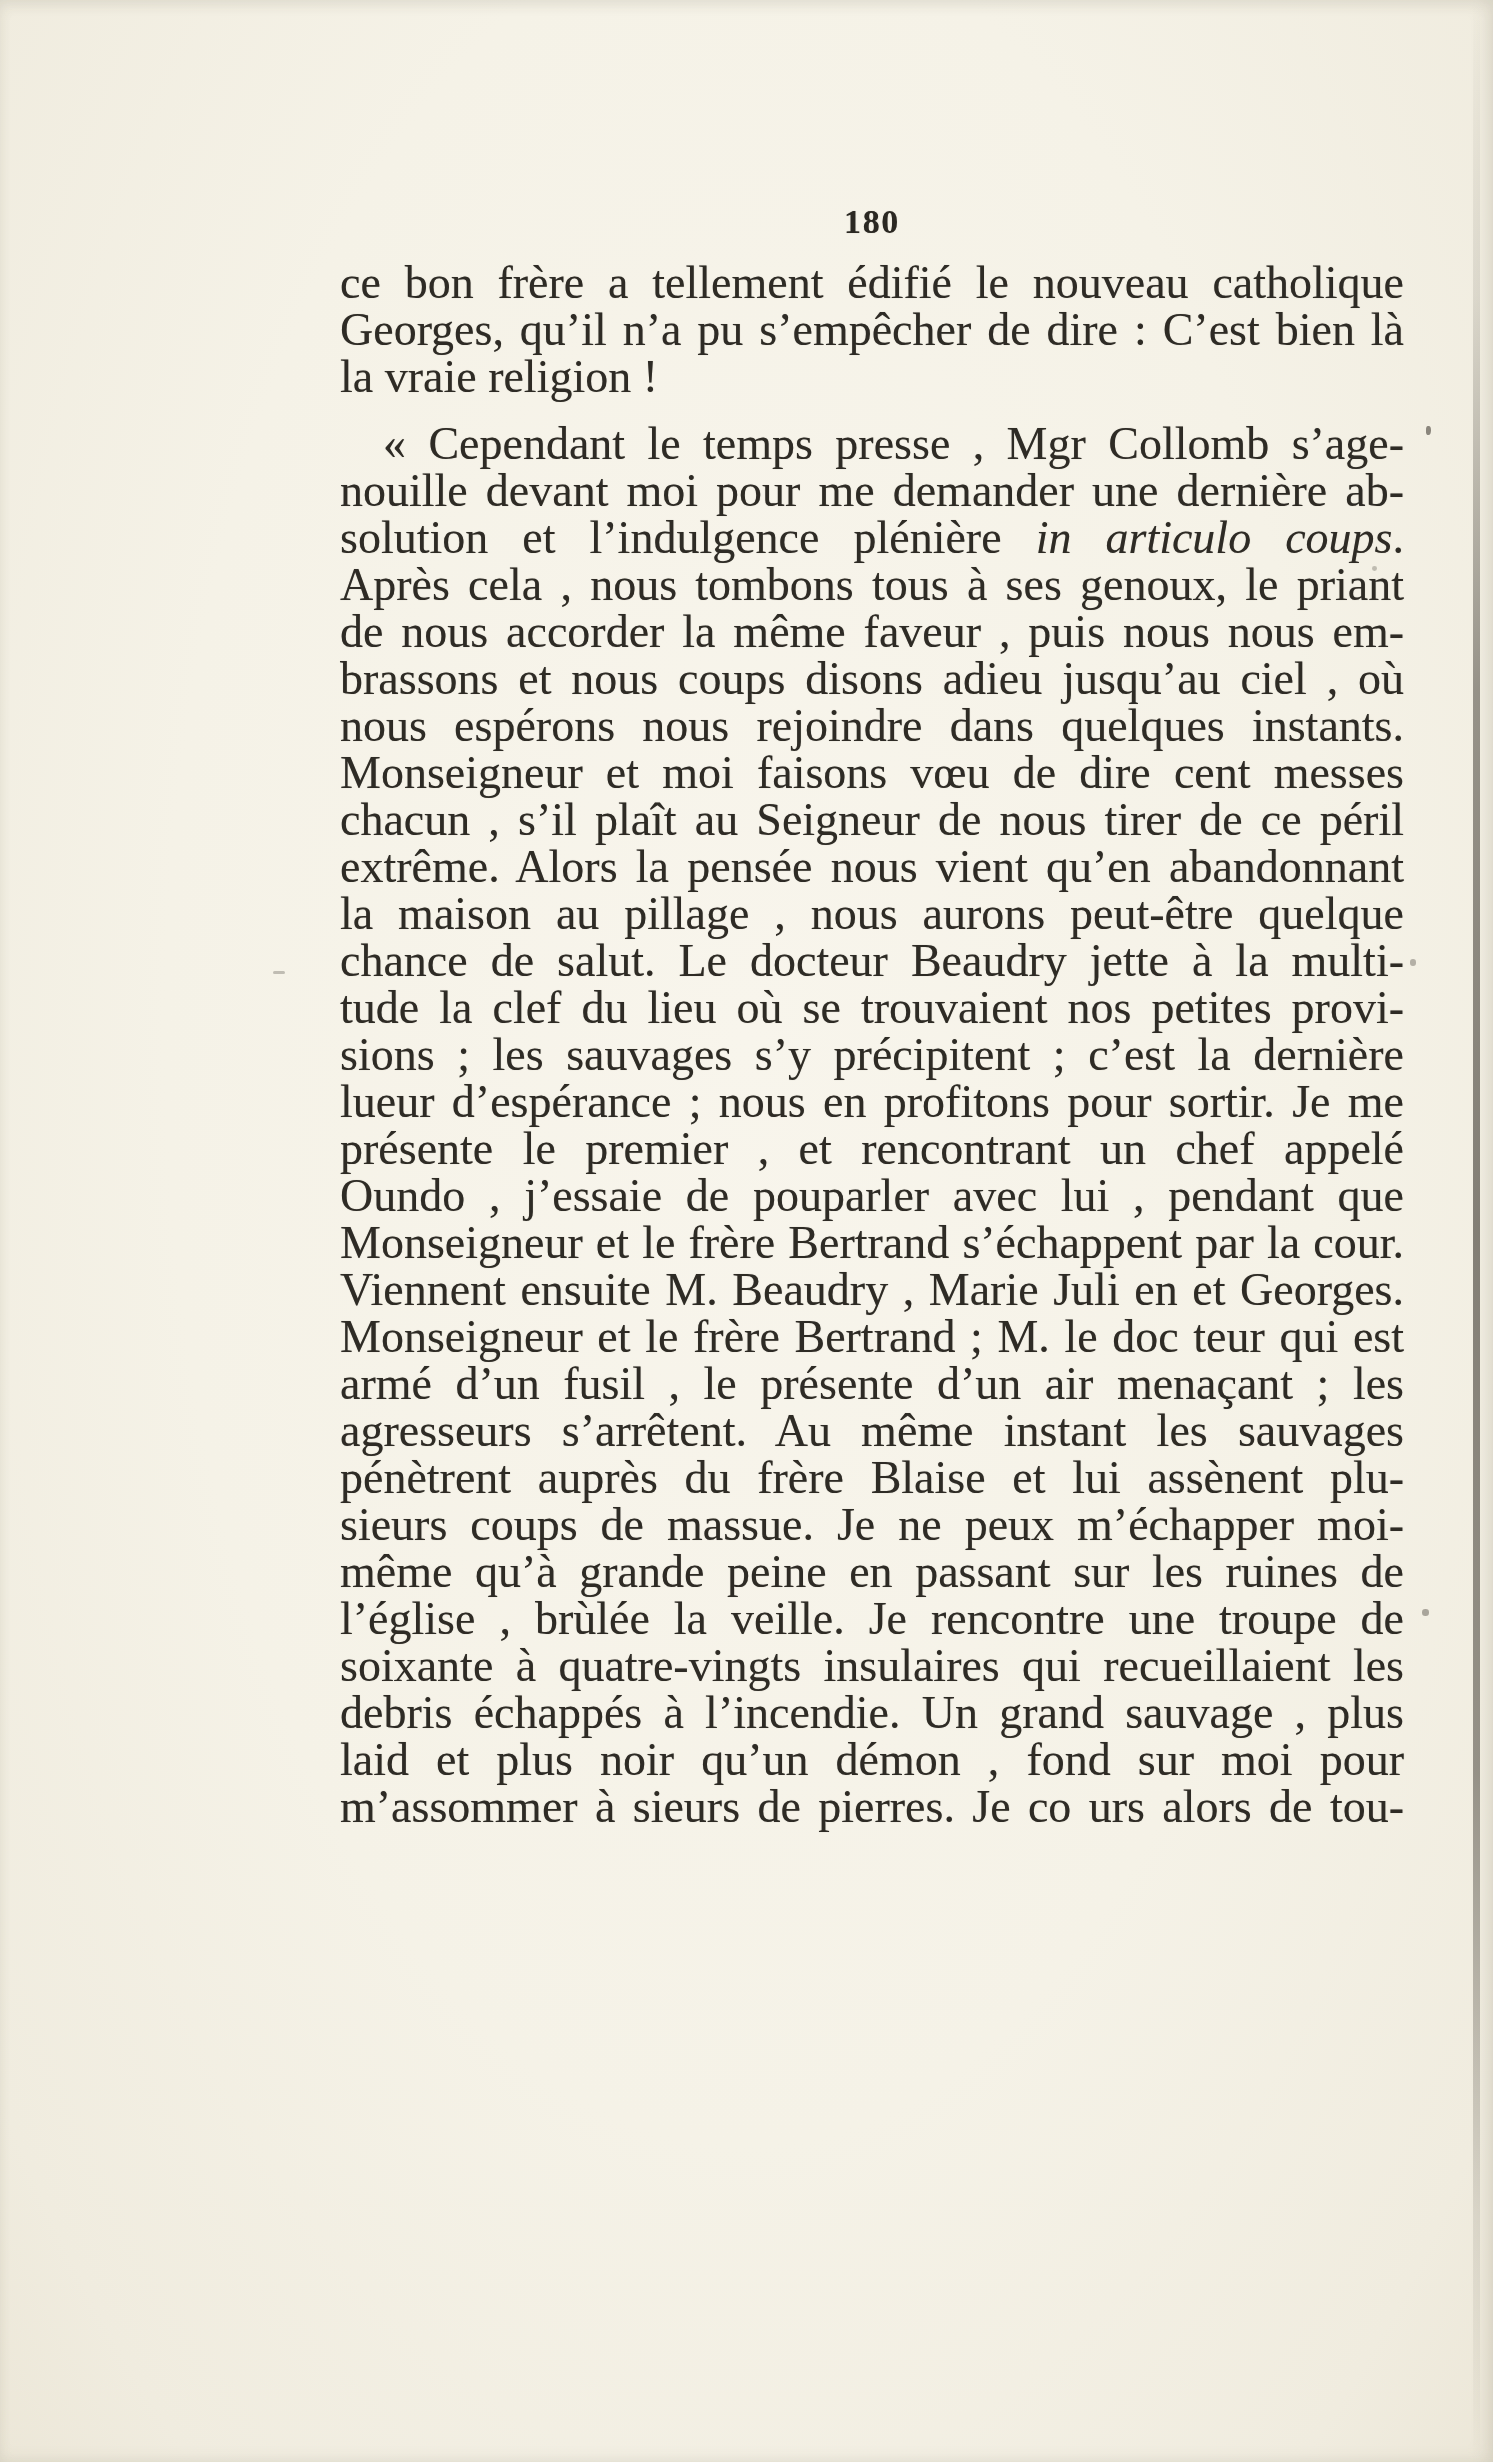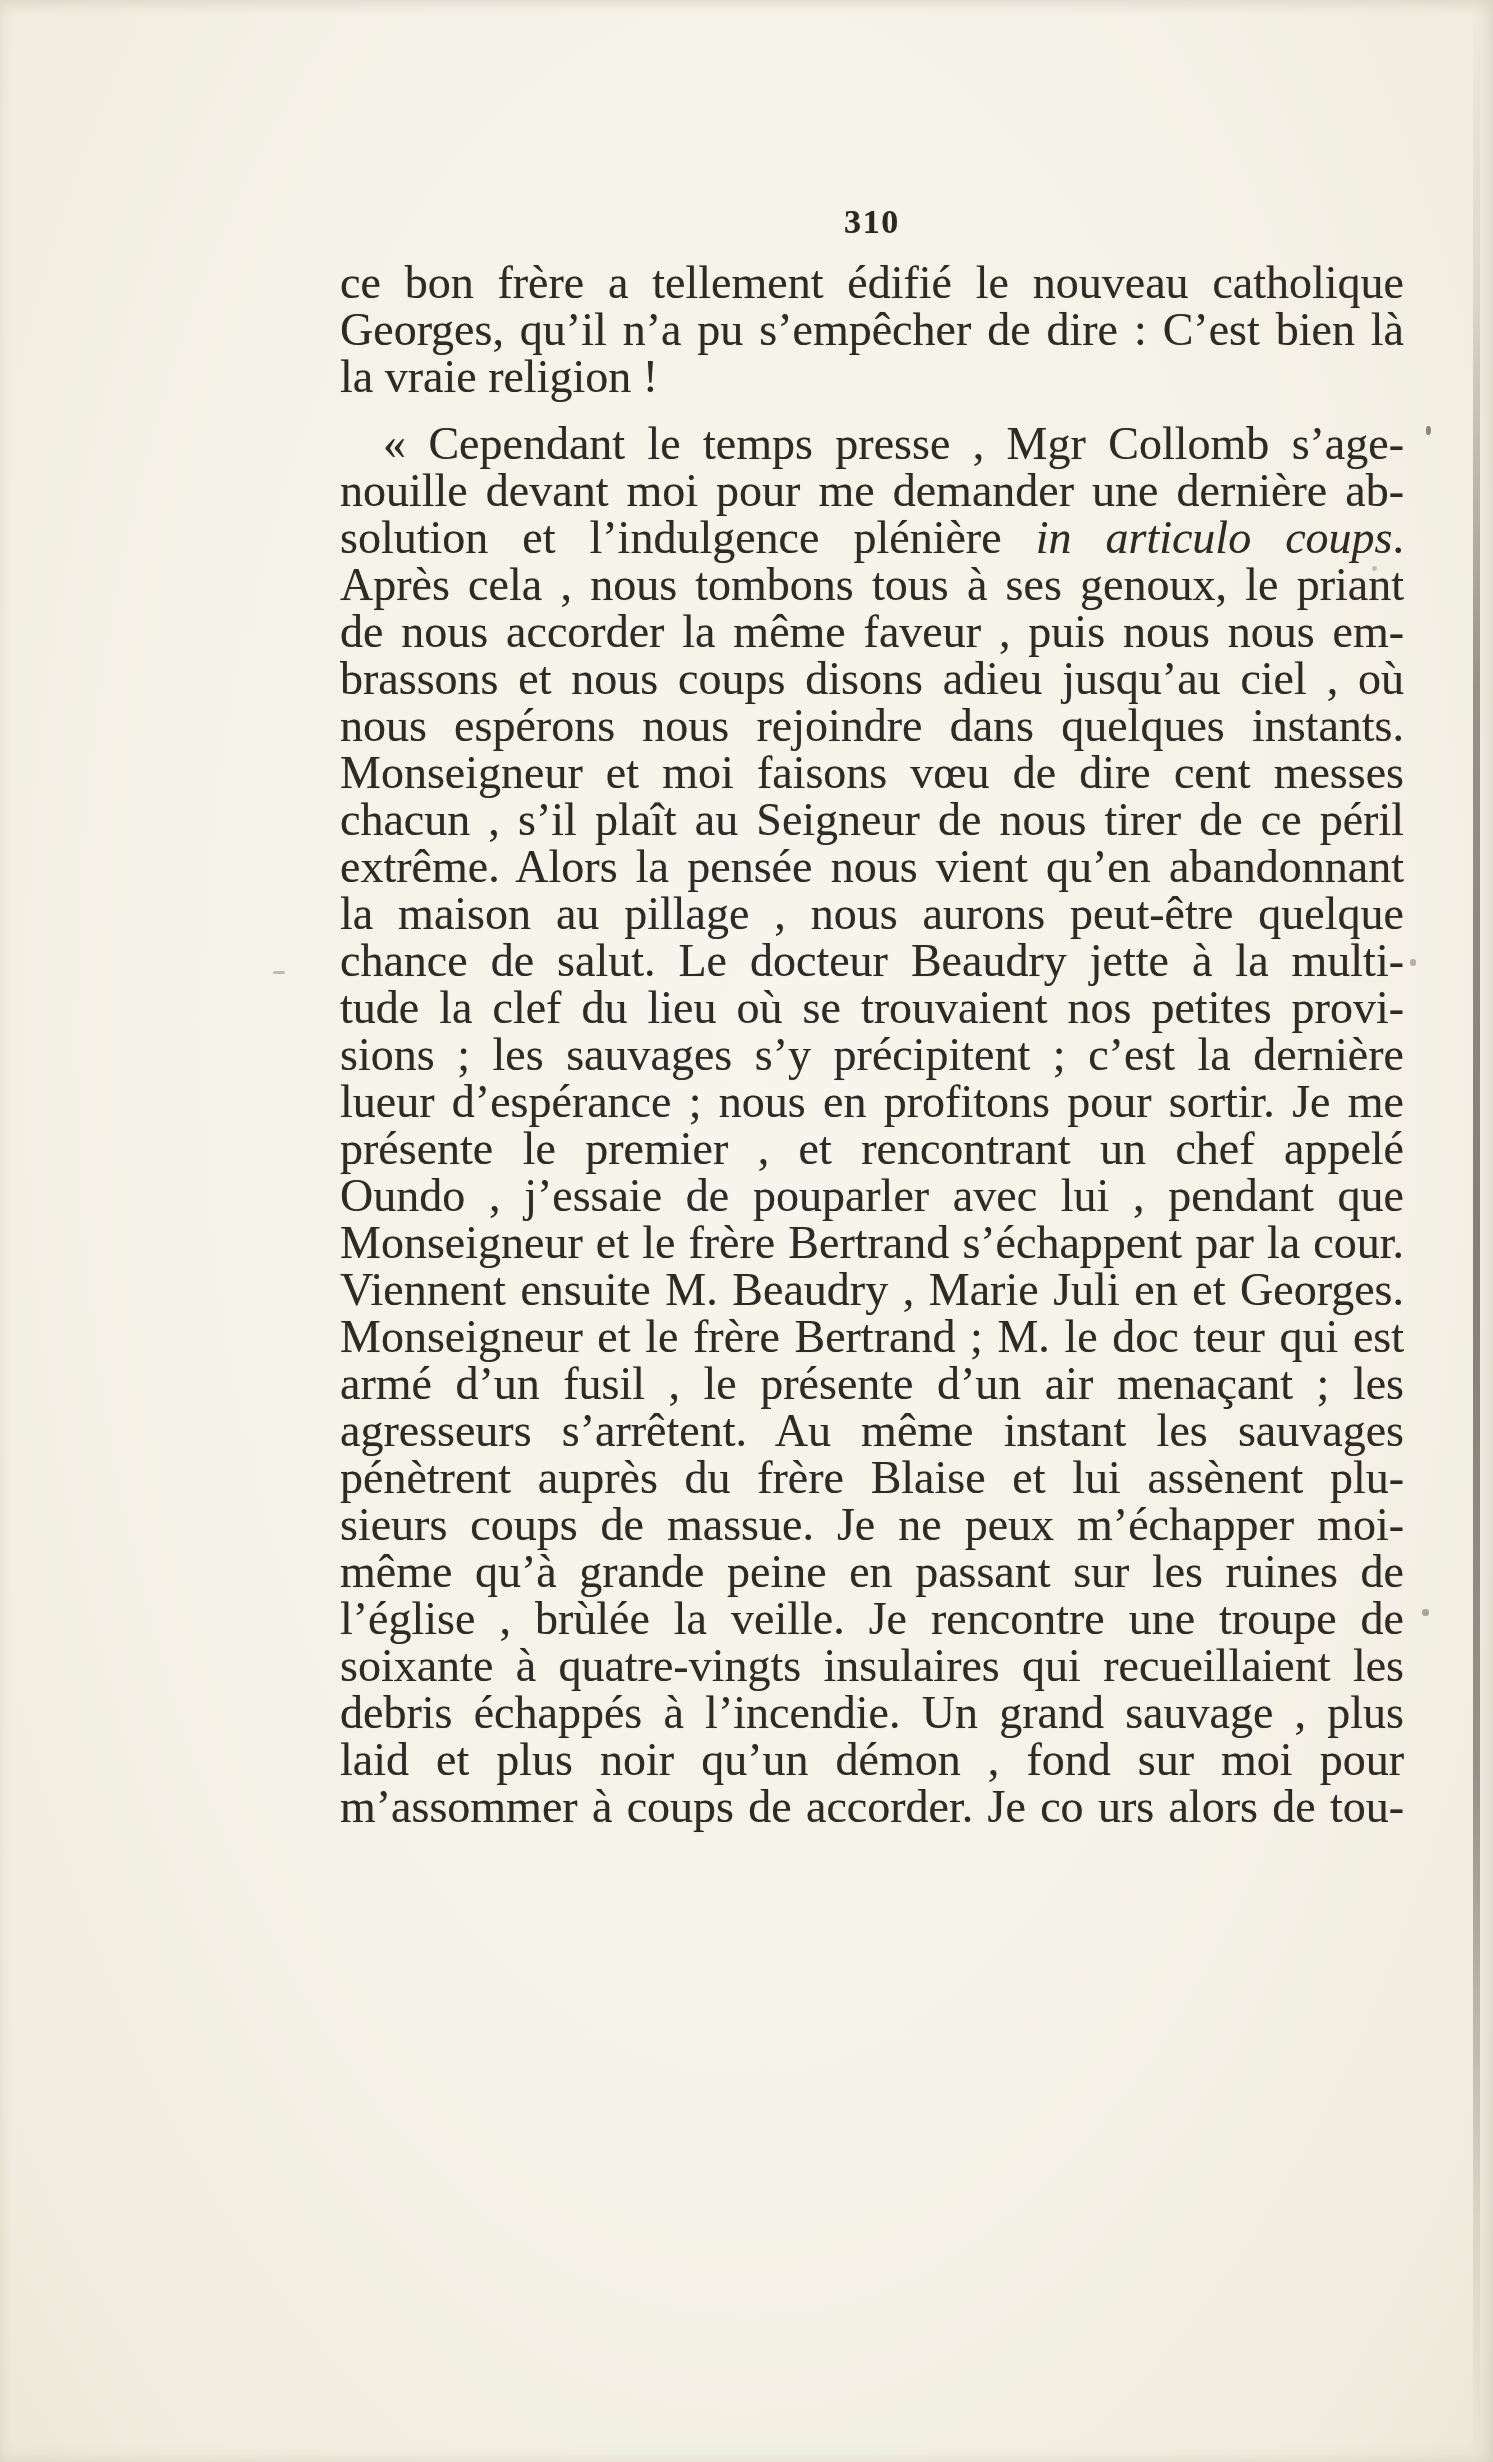--- a/index.html
+++ b/index.html
@@ -81,21 +81,21 @@
   .speck-2 { left: 273px;  top: 971px; width: 12.3px; height: 3.3px;  border-radius: 1.6px; opacity: 0.5; }
   .speck-3 { left: 1410px; top: 959px; width: 5.7px;  height: 6.5px;  opacity: 0.6; }
   .speck-4 { left: 1422px; top: 1609px; width: 6.5px;  height: 6.5px;  opacity: 0.7; }
   .speck-5 { left: 1372px; top: 566px;  width: 4.9px;  height: 4.9px;  opacity: 0.5; }
 </style>
 </head>
 <body>
 
 <div id="page">
 
-  <div class="page-number">310</div>
+  <div class="page-number">180</div>
 
   <div class="page-text">
       <div class="line"><span>ce bon frère a tellement édifié le nouveau catholique</span></div>
       <div class="line"><span>Georges, qu’il n’a pu s’empêcher de dire : C’est bien là</span></div>
       <div class="line line-left"><span>la vraie religion !</span></div>
       <div class="line" style="padding-left: 43px; margin-top: 20px;"><span>« Cependant le temps presse , Mgr Collomb s’age-</span></div>
       <div class="line"><span>nouille devant moi pour me demander une dernière ab-</span></div>
       <div class="line"><span>solution et l’indulgence plénière </span><span class="italic">in articulo coups</span><span>.</span></div>
       <div class="line"><span>Après cela , nous tombons tous à ses genoux, le priant</span></div>
       <div class="line"><span>de nous accorder la même faveur , puis nous nous em-</span></div>
@@ -116,21 +116,21 @@
       <div class="line"><span>Monseigneur et le frère Bertrand ; M. le doc teur qui est</span></div>
       <div class="line"><span>armé d’un fusil , le présente d’un air menaçant ; les</span></div>
       <div class="line"><span>agresseurs s’arrêtent. Au même instant les sauvages</span></div>
       <div class="line"><span>pénètrent auprès du frère Blaise et lui assènent plu-</span></div>
       <div class="line"><span>sieurs coups de massue. Je ne peux m’échapper moi-</span></div>
       <div class="line"><span>même qu’à grande peine en passant sur les ruines de</span></div>
       <div class="line"><span>l’église , brùlée la veille. Je rencontre une troupe de</span></div>
       <div class="line"><span>soixante à quatre-vingts insulaires qui recueillaient les</span></div>
       <div class="line"><span>debris échappés à l’incendie. Un grand sauvage , plus</span></div>
       <div class="line"><span>laid et plus noir qu’un démon , fond sur moi pour</span></div>
-      <div class="line"><span>m’assommer à coups de accorder. Je co urs alors de tou-</span></div>
+      <div class="line"><span>m’assommer à sieurs de pierres. Je co urs alors de tou-</span></div>
     </div>
 
   <div class="edge-shadow"></div>
 
   <div class="speck speck-1"></div>
   <div class="speck speck-2"></div>
   <div class="speck speck-3"></div>
   <div class="speck speck-4"></div>
   <div class="speck speck-5"></div>
 

